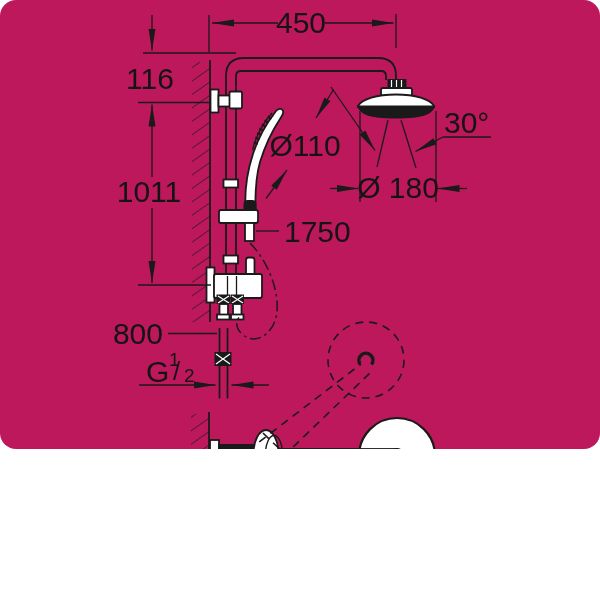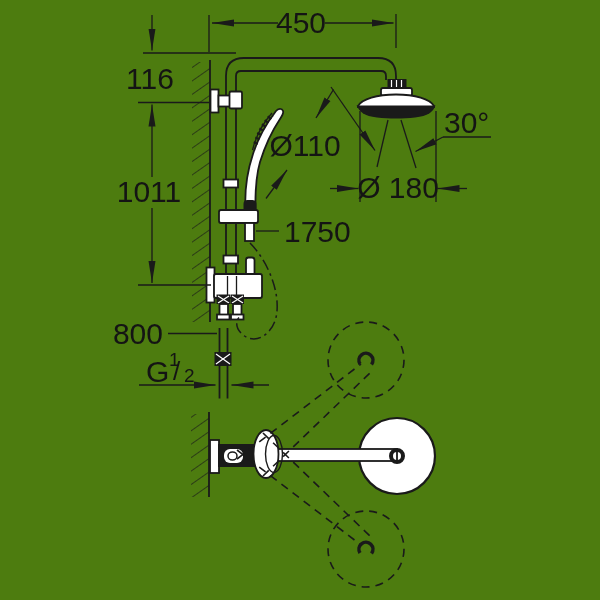--- a/index.html
+++ b/index.html
@@ -1,16 +1,16 @@
 <!DOCTYPE html>
 <html><head>
 <meta charset="utf-8">
 <style>
   html,body{margin:0;padding:0;background:#ffffff;}
-  .stage{width:600px;height:600px;position:relative;background:#4d7c0f;}
+  .stage{width:600px;height:449px;position:relative;background:#be185d;border-radius:16px;}
   svg text{fill:#141414;font-family:"Liberation Sans",sans-serif;}
   .dimtext{font-size:30px;}
   .sup{font-size:19px;}
   .slash{font-size:26px;}
   .ln{stroke:#1a1a1a;stroke-width:1.8;fill:none;}
   .lnw{stroke:#1a1a1a;stroke-width:1.8;fill:#ffffff;}
   .thin{stroke:#1a1a1a;stroke-width:1.3;fill:none;}
   .dark{fill:#1a1a1a;stroke:none;}
   .wline{stroke:#ffffff;stroke-width:1.2;fill:none;}
   .dash{stroke:#1a1a1a;stroke-width:1.6;fill:none;stroke-dasharray:8 6;}

